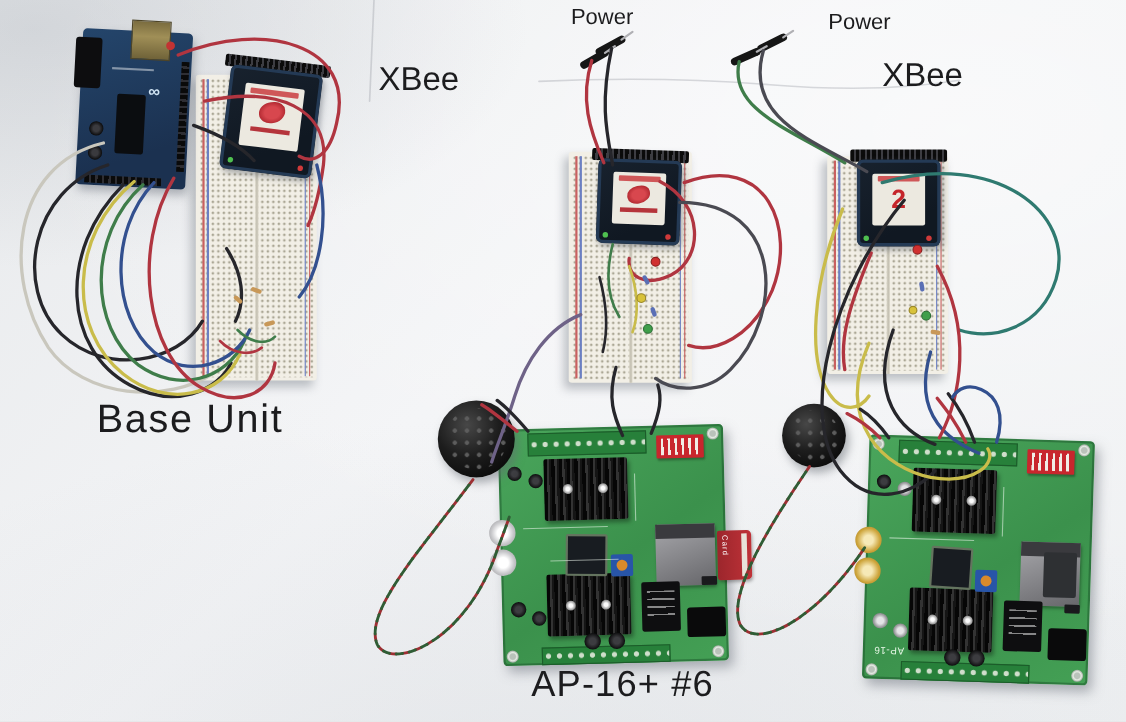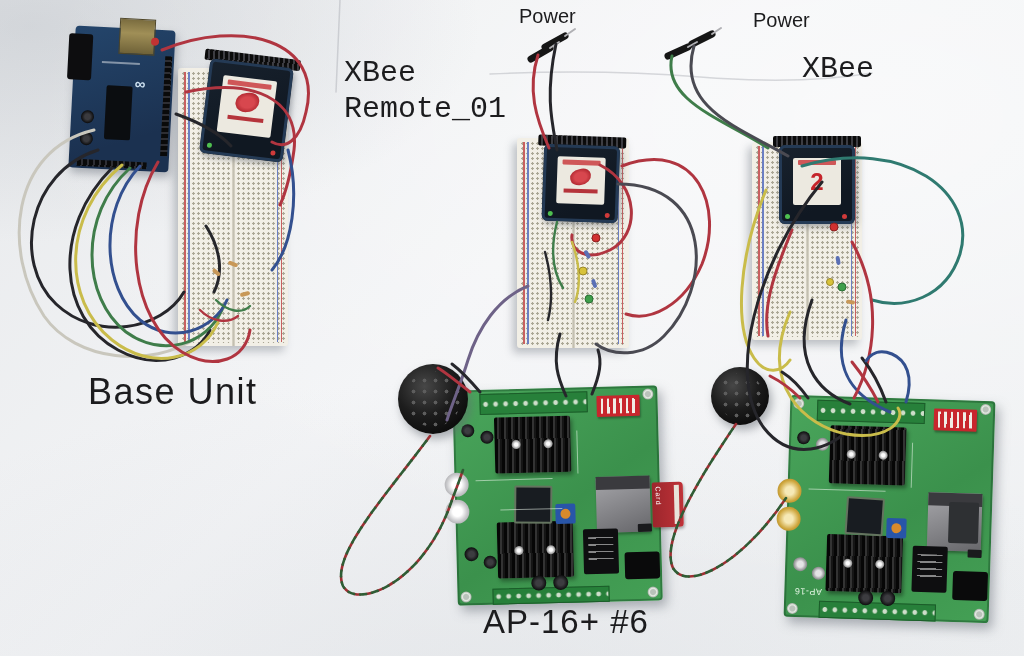--- a/index.html
+++ b/index.html
@@ -7,27 +7,27 @@
     font-family:"Liberation Sans",sans-serif;background:var(--background,#edeff1);}
   .bg{position:absolute;inset:0;
     background:
       radial-gradient(80% 60% at 3% 4%, rgba(160,166,175,.30), transparent 55%),
       radial-gradient(140% 120% at 85% 18%, rgba(255,255,255,.55), transparent 60%),
       radial-gradient(120% 90% at 45% 112%, rgba(206,210,215,.38), transparent 60%),
       linear-gradient(135deg,#e8eaec,#f3f4f6 45%,#edeff1);}
   
   .lbl{position:absolute;color:var(--label-ink,#1c1c1e);z-index:6;white-space:nowrap;}
   .lbl-power{font-size:20px;}
-  .lbl-xbee{font-size:30px;line-height:36px;font-family:Liberation Mono, monospace;}
+  .lbl-xbee{font-size:30px;line-height:36px;}
   .lbl-big{font-size:33px;letter-spacing:1px;}
   #lbl-power1{left:519px;top:5px;}
   #lbl-power2{left:753px;top:9px;}
   #lbl-x1{left:344px;top:55px;}
   #lbl-x2{left:802px;top:51px;}
-  #lbl-base{left:88px;top:360px;font-size:36px;letter-spacing:1.5px;margin-top:11px;}
+  #lbl-base{left:88px;top:360px;font-size:36px;letter-spacing:1.5px;}
   #lbl-ap1{left:483px;top:603px;}
   #lbl-ap2{left:772px;top:598px;}
   
   .bb{position:absolute;background:var(--breadboard-cream,#f2efe6);border-radius:3px;
     box-shadow:-4px 5px 9px rgba(118,124,134,.45);}
   .bb-dots{position:absolute;inset:3px;
     background-image:radial-gradient(#aba795 1px, transparent 1.45px);
     background-size:5px 5px;}
   .groove{position:absolute;left:50%;top:0;bottom:0;width:3px;margin-left:-1.5px;
     background:linear-gradient(90deg,#dcd8ca,#c3bfb1,#dcd8ca);}
@@ -407,20 +407,19 @@
     <g>
       <path class="w tw twr" d="M 736,424 C 702,474 660,540 673,568 C 687,592 742,564 786,498"></path>
       <path class="w tw twg" d="M 736,424 C 702,474 660,540 673,568 C 687,592 742,564 786,498"></path>
     </g>
   </svg>
 
   <div class="lbl lbl-power" id="lbl-power1">Power</div>
   <div class="lbl lbl-power" id="lbl-power2">Power</div>
   <div class="lbl lbl-xbee" id="lbl-x1">
     <div>XBee</div>
-    <div>Remote_01</div>
   </div>
   <div class="lbl lbl-xbee" id="lbl-x2">
     <div>XBee</div>
   </div>
   <div class="lbl" id="lbl-base">Base Unit</div>
   <div class="lbl lbl-big" id="lbl-ap1">AP-16+ #6</div>
 </div>
 
 </body></html>

